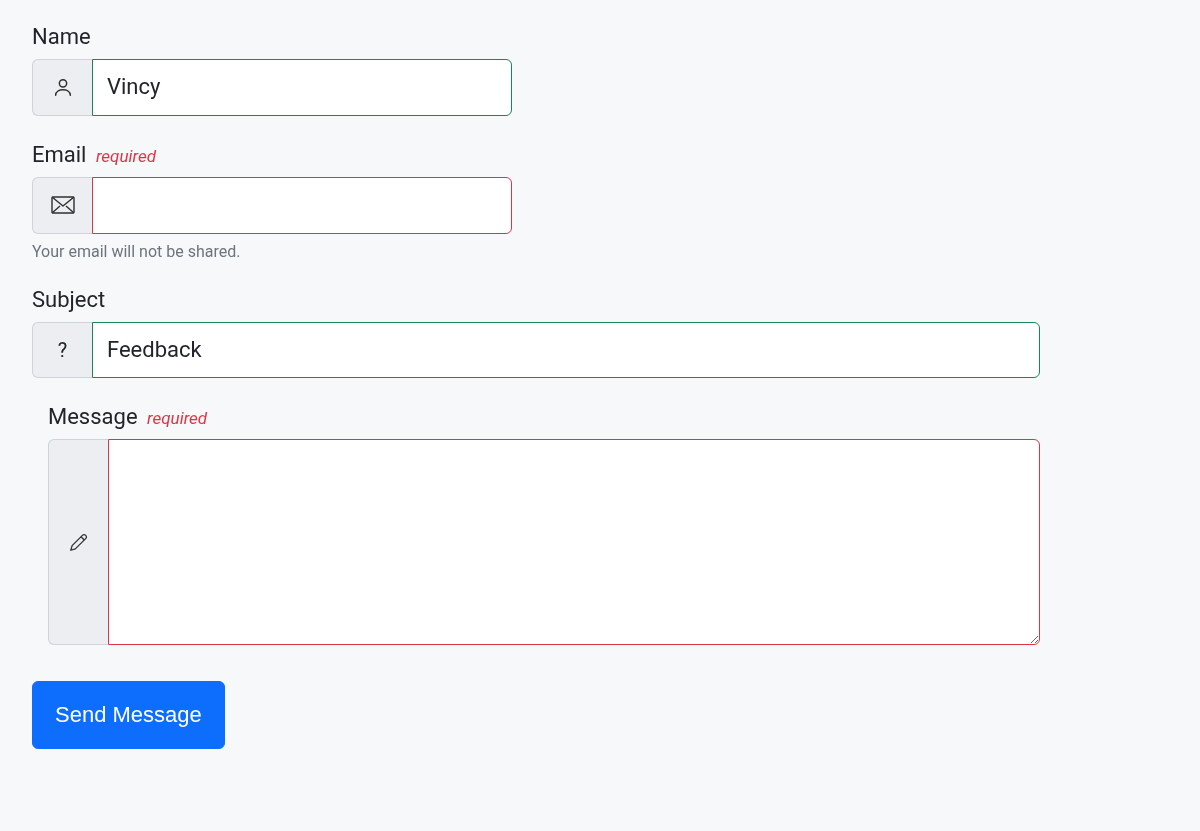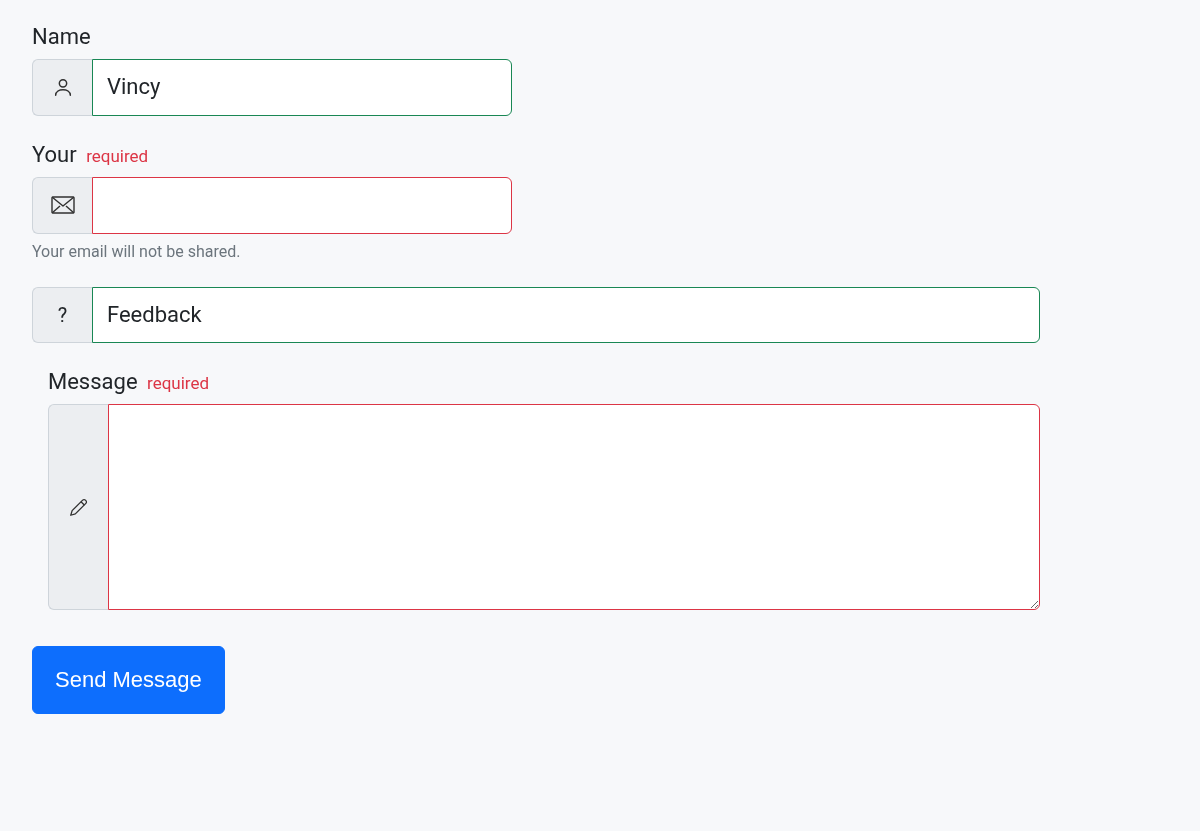--- a/index.html
+++ b/index.html
@@ -26,20 +26,21 @@
     display: block;
     font-size: 22px;
     margin-bottom: 10px;
     color: #212529;
   }
   .req-tag {
     font-size: 17px;
     color: #dc3545;
     margin-left: 4px;
     vertical-align: baseline;
+    font-style: italic;
   }
   .input-group {
     display: flex;
     align-items: stretch;
     justify-content: center;
   }
   .input-addon {
     width: 60px;
     min-width: 60px;
     display: flex;
@@ -107,39 +108,40 @@
           <path d="M4 21c0-4 4-6 8-6s8 2 8 6"></path>
         </svg>
       </span>
       <input type="text" class="form-control valid" value="Vincy" style="">
     </div>
   </div>
 
   
   <div class="form-group w-narrow">
     <label class="field-label">
-      <span>Your</span>
+      <span>Email</span>
       <span class="req-tag">required</span>
     </label>
     <div class="input-group">
       <span class="input-addon">
         <svg class="icon" width="24" height="18" viewBox="0 0 24 18" fill="none" stroke="#303030" stroke-width="1.4" stroke-linejoin="round">
           <rect x="1" y="1" width="22" height="16" rx="1"></rect>
           <path d="M1 1l11 9L23 1"></path>
           <path d="M1 17l8-7"></path>
           <path d="M23 17l-8-7"></path>
         </svg>
       </span>
       <input type="text" class="form-control invalid" value="" style="">
     </div>
     <div class="help-text">Your email will not be shared.</div>
   </div>
 
   
   <div class="form-group">
+    <label class="field-label">Subject</label>
     <div class="input-group">
       <span class="input-addon">
         <span class="question-mark">?</span>
       </span>
       <input type="text" class="form-control valid" value="Feedback" style="">
     </div>
   </div>
 
   
   <div class="form-group last">

